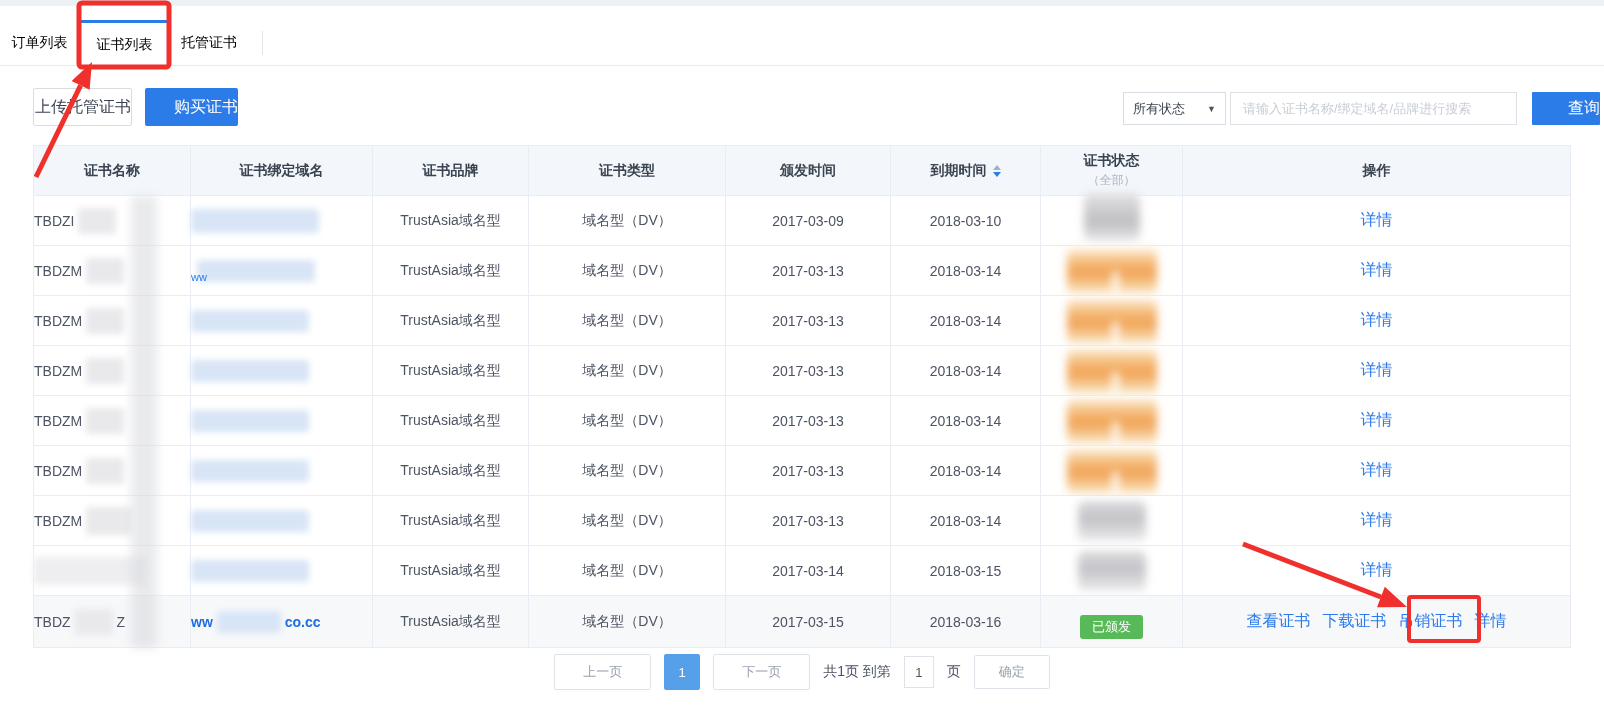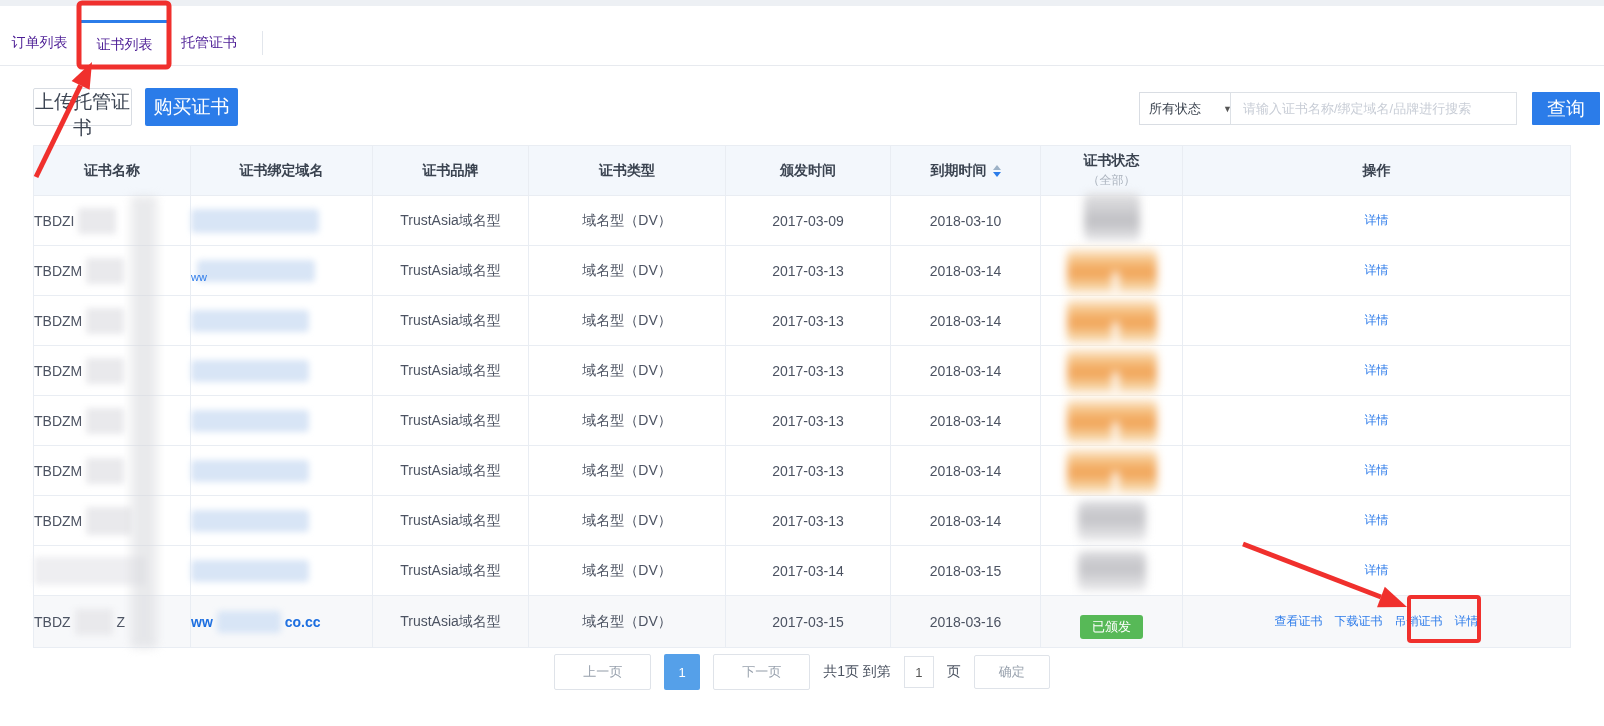--- a/index.html
+++ b/index.html
@@ -7,34 +7,34 @@
     --headerbg:#f3f7fc; --pageblue:#55a0e9; --border:#e9edf3;
   }
   *{box-sizing:border-box;margin:0;padding:0;font-family:"Liberation Sans",sans-serif;}
   body{background:#fff;}
   .page{position:relative;width:1604px;height:726px;background:#fff;overflow:hidden;}
 
   .topstrip{position:absolute;left:0;top:0;width:1604px;height:6px;background:#edf0f4;}
 
   .tabbar{position:absolute;left:0;top:20px;width:1604px;height:46px;background:#fff;
     border-bottom:1px solid #e7eaef;display:flex;align-items:stretch;}
-  .tab{display:flex;align-items:center;justify-content:center;font-size:14px;color:#4c1d95;cursor:pointer;}
+  .tab{display:flex;align-items:center;justify-content:center;font-size:14px;color:#000000;cursor:pointer;}
   .tab.t1{width:79px;}
   .tab.t2{width:91px;height:47px;margin-bottom:-1px;background:#fff;
     border-top:3px solid var(--accent);border-left:1px solid #e8ebf0;border-right:1px solid #e8ebf0;}
   .tab.t3{width:78px;}
   .tabsep{width:1px;height:24px;background:#e2e6ec;align-self:center;margin-left:14px;}
 
-  .btn{border:none;cursor:pointer;font-size:19px;}
+  .btn{border:none;cursor:pointer;font-size:16px;text-align:right;}
   .btn-upload{position:absolute;left:33px;top:88px;width:99px;height:38px;background:#fff;
     border:1px solid #d9dde3;border-radius:2px;color:#3c4452;}
   .btn-buy{position:absolute;left:145px;top:88px;width:93px;height:38px;background:var(--accent);
     color:#fff;border-radius:2px;}
   .status-select{position:absolute;left:1123px;top:92px;width:103px;height:33px;border:1px solid #d9dde3;
-    display:flex;align-items:center;justify-content:space-between;padding:0 9px;font-size:13px;color:#3a424e;cursor:pointer;background:#fff;margin-left:16px;}
+    display:flex;align-items:center;justify-content:space-between;padding:0 9px;font-size:13px;color:#3a424e;cursor:pointer;background:#fff;}
   .status-select .caret{font-size:9px;color:#555;}
   .search-input{position:absolute;left:1230px;top:92px;width:287px;height:33px;border:1px solid #dde1e6;
     padding:0 12px;font-size:13px;color:#333;outline:none;}
   .search-input::placeholder{color:#c8cdd6;}
   .btn-query{position:absolute;left:1532px;top:92px;width:68px;height:33px;background:var(--accent);
     color:#fff;border-radius:1px;}
 
   table.grid{position:absolute;left:33px;top:145px;width:1537px;border-collapse:collapse;table-layout:fixed;}
   .grid th{height:50px;background:var(--headerbg);border:1px solid var(--border);
     font-size:14px;font-weight:bold;color:#3a4350;text-align:center;vertical-align:middle;padding:2px 0;}
@@ -67,21 +67,21 @@
     background:linear-gradient(180deg,#fef3e2 0%,#f6bf7f 28%,#f1a255 55%,#f6cf9b 82%,#fdeed8 100%);}
   .sblob.orange::after{content:"";position:absolute;left:50%;bottom:2px;width:7px;height:20px;
     background:rgba(255,255,255,.85);}
   .sblob.gray{width:68px;height:40px;
     background:linear-gradient(180deg,#dcdcdf 0%,#c3c3c7 45%,#ececee 100%);}
   .sblob.gray-first{width:56px;height:48px;top:42%;
     background:linear-gradient(180deg,#e3e3e5 0%,#bfbfc3 60%,#e9e9eb 100%);}
   .badge{display:inline-block;padding:3px 12px;background:var(--green);color:#fff;font-size:13px;border-radius:3px;margin-top:11px;}
 
   .opsflex{display:flex;justify-content:center;align-items:center;gap:12px;}
-  .oplink{color:var(--link);font-size:12px;cursor:pointer;text-decoration:none;white-space:nowrap;}
+  .oplink{color:var(--link);font-size:16px;cursor:pointer;text-decoration:none;white-space:nowrap;}
 
   .name-streak{position:absolute;left:131px;top:196px;width:26px;height:452px;
     background:#d8d9dd;opacity:.55;filter:blur(5px);z-index:2;}
 
   .pager{position:absolute;left:0;top:654px;width:1604px;display:flex;align-items:center;
     justify-content:center;gap:13px;}
   .pg-btn{height:36px;padding:0 28px;background:#fff;border:1px solid #dfe3e9;border-radius:2px;
     color:#98a1ad;font-size:13px;cursor:pointer;}
   .pg-cur{width:36px;height:36px;background:var(--pageblue);border:none;border-radius:2px;
     color:#fff;font-size:13px;cursor:pointer;}

